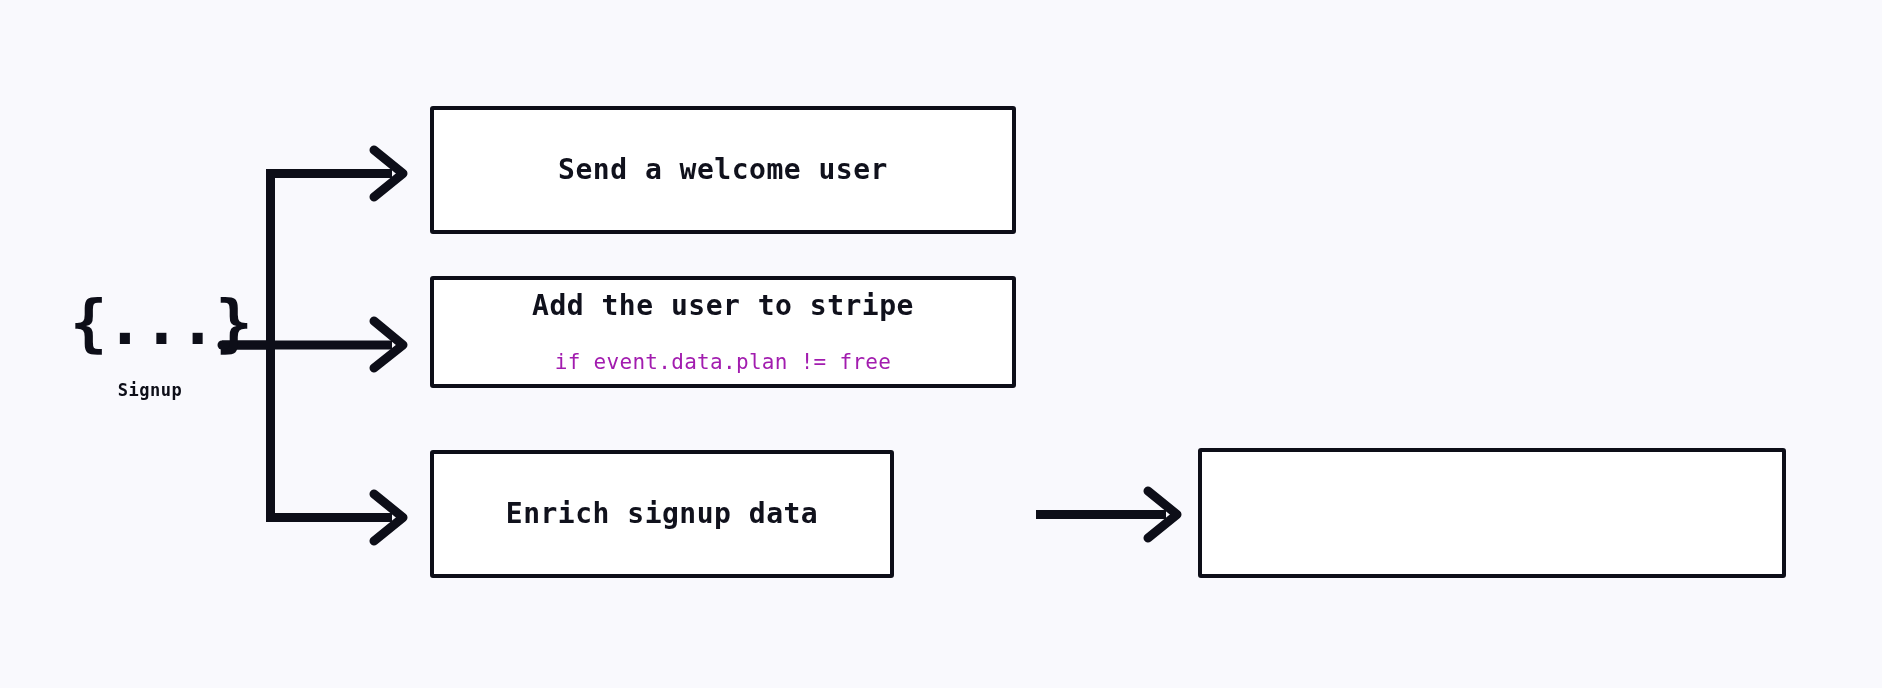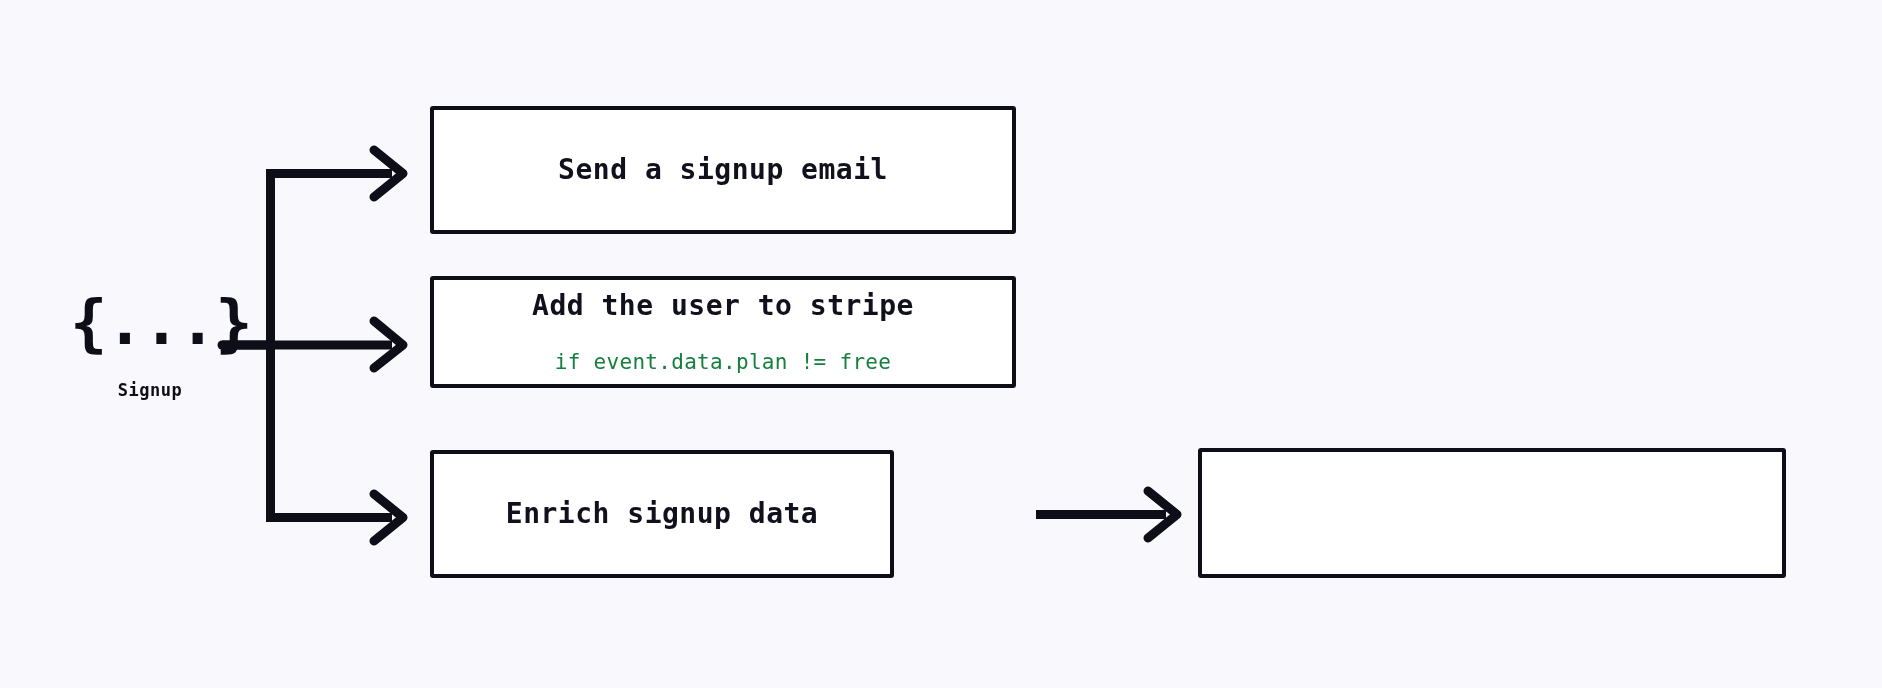--- a/index.html
+++ b/index.html
@@ -78,21 +78,21 @@
     font-weight: 700;
     color: #10111c;
     letter-spacing: 0.5px;
     line-height: 1.2;
     white-space: nowrap;
   }
   .step-cond {
     font-family: "DejaVu Sans Mono", "Liberation Mono", monospace;
     font-size: 21px;
     font-weight: 400;
-    color: #15803d;
+    color: #a21caf;
     letter-spacing: 0.3px;
     line-height: 1.25;
     margin-top: 3px;
     white-space: nowrap;
   }
   .step-cond:empty { display: none; }
 
   #step-welcome { left: 430px; top: 106px; width: 586px; height: 128px; }
   #step-stripe  { left: 430px; top: 276px; width: 586px; height: 112px; gap: 24px; }
   #step-enrich  { left: 430px; top: 450px; width: 464px; height: 128px; }
@@ -123,21 +123,21 @@
       <path d="M 1148 491 L 1177 514.5 L 1148 538"></path>
     </g>
   </svg>
 
   <div class="trigger">
     <span class="trigger-glyph">{...}</span>
     <span class="trigger-label">Signup</span>
   </div>
 
   <div class="step" id="step-welcome">
-    <div class="step-title">Send a signup email</div>
+    <div class="step-title">Send a welcome user</div>
 
   </div>
 
   <div class="step" id="step-stripe">
     <div class="step-title">Add the user to stripe</div>
     <div class="step-cond">if event.data.plan != free</div>
   </div>
 
   <div class="step" id="step-enrich">
     <div class="step-title">Enrich signup data</div>

